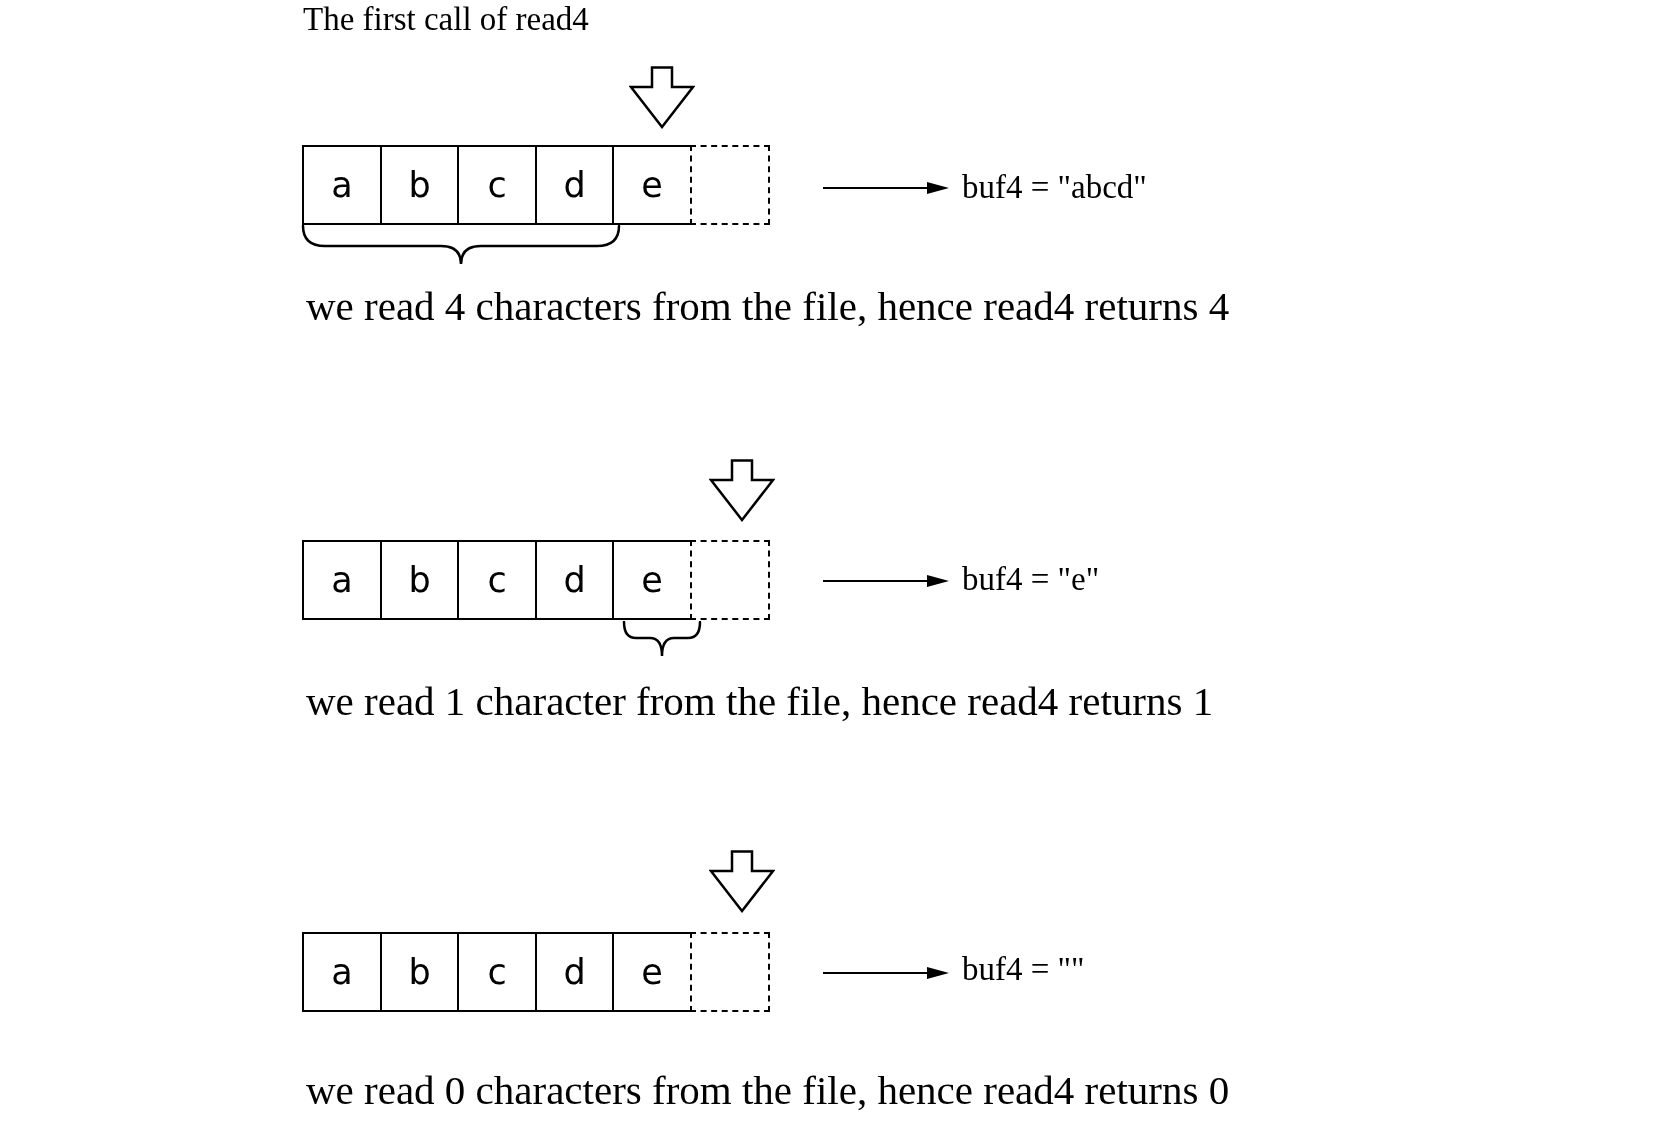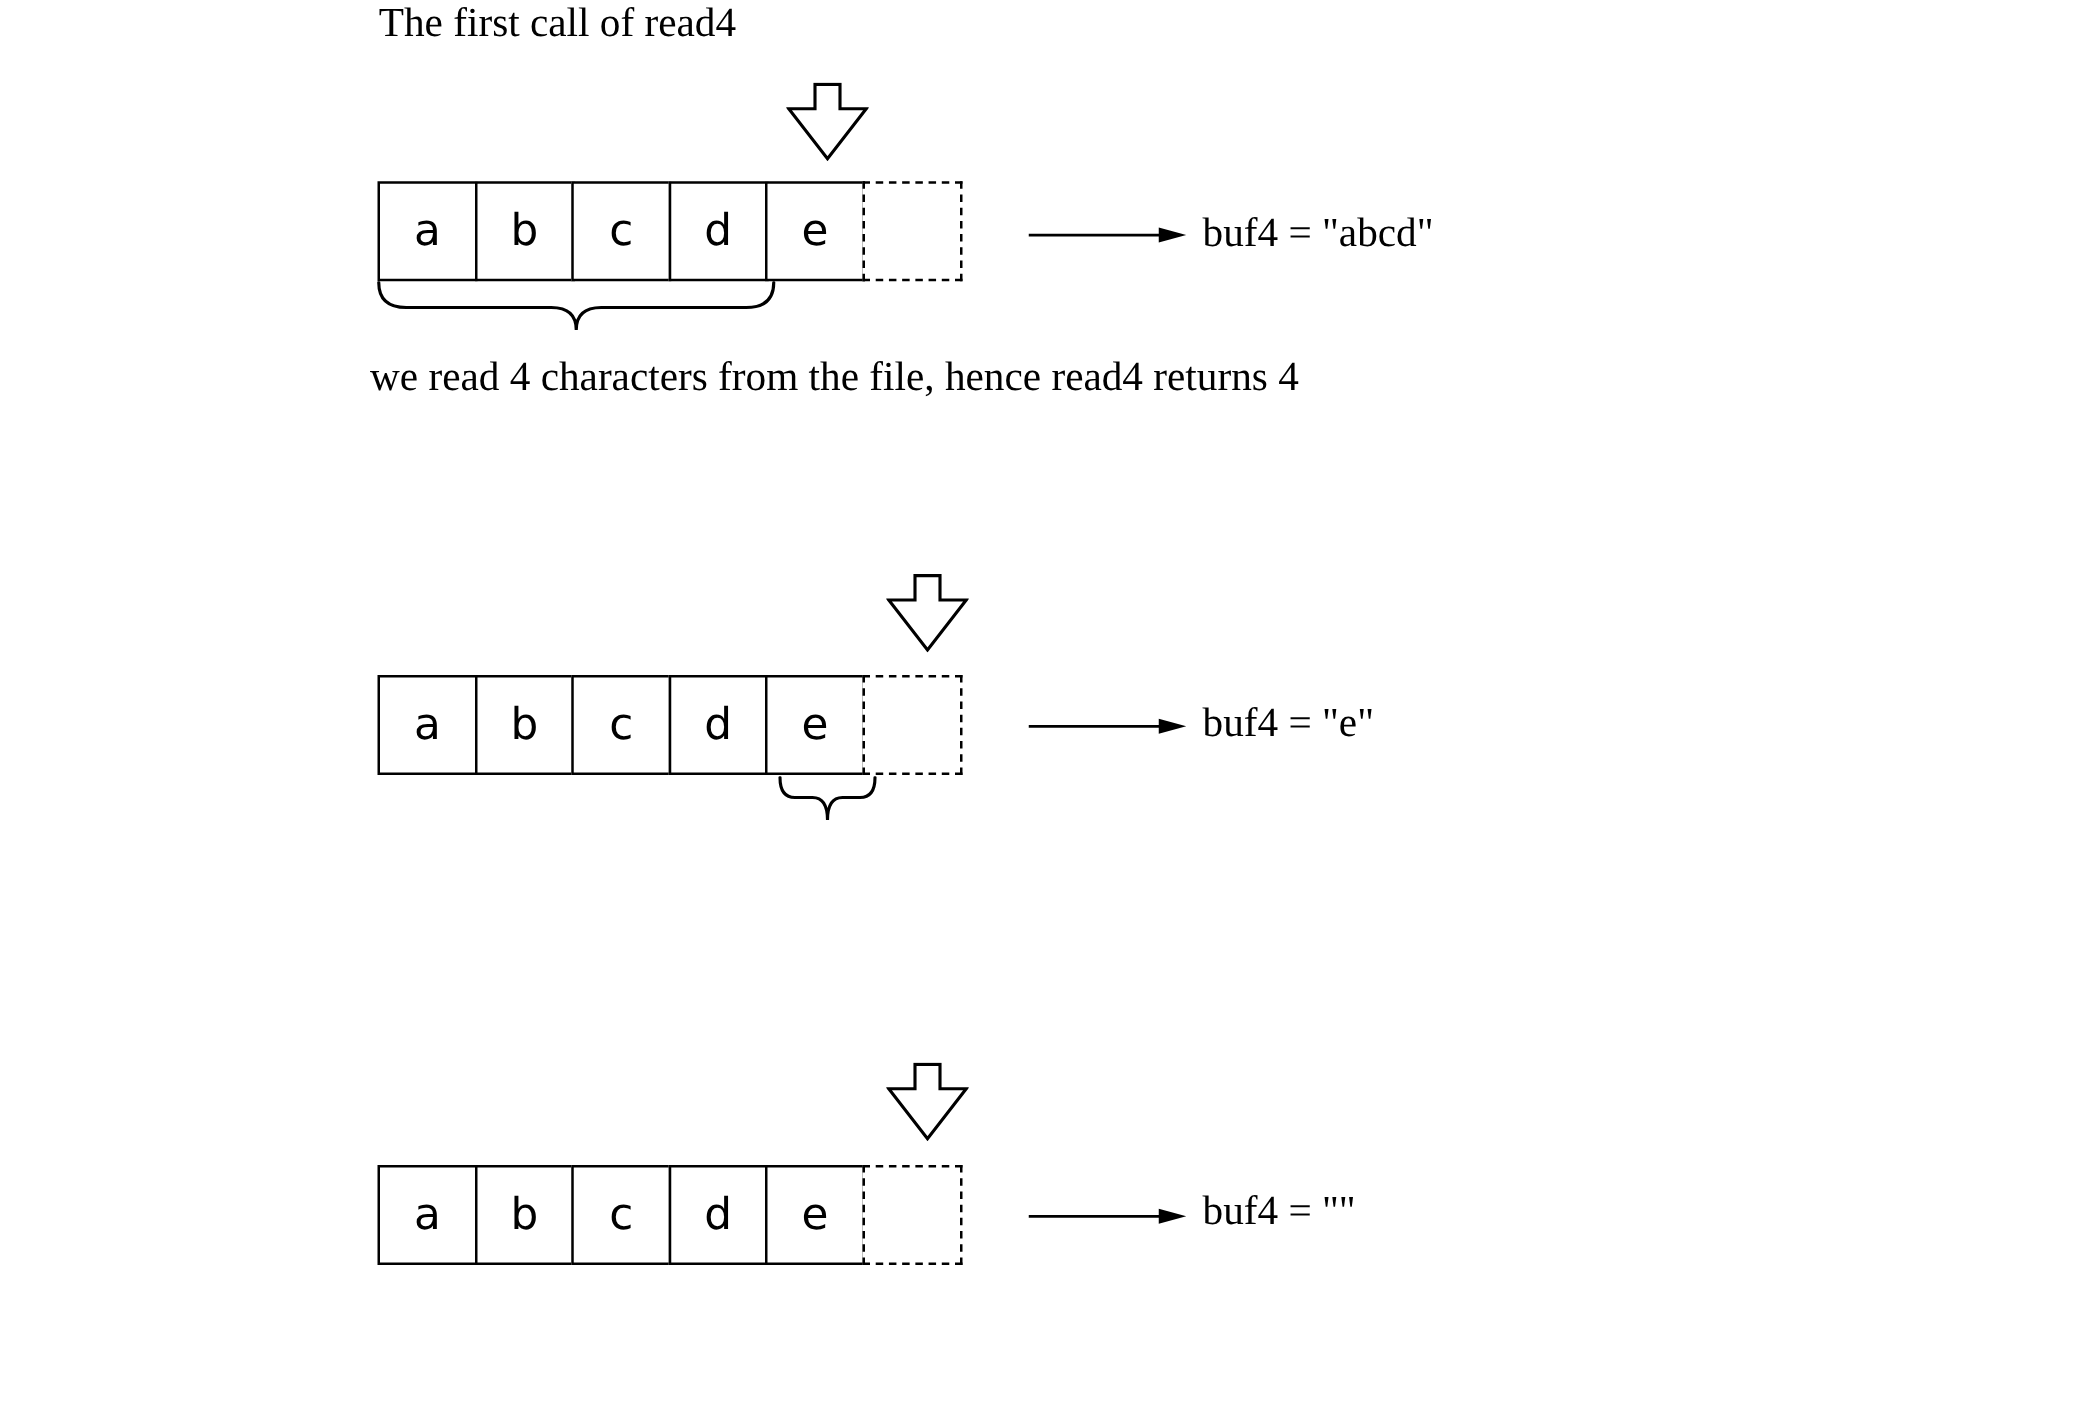--- a/index.html
+++ b/index.html
@@ -18,22 +18,22 @@
     font-size:33px;
     line-height:1.1;
     white-space:nowrap;
   }
   .t1{top:1px}
   .t2{top:399px}
   .t3{top:793px}
 
   .caption{
     position:absolute;
-    left:296px;
-    font-size:33px;
+    left:306px;
+    font-size:41px;
     line-height:1.1;
     white-space:nowrap;
   }
   .c1{top:284px}
   .c2{top:679px}
   .c3{top:1068px}
 
   .row{
     position:absolute;
     left:302px;
@@ -132,20 +132,21 @@
   <svg class="brace b2" width="82" height="38" viewBox="0 0 82 38">
     <path d="M 2,1 Q 2,17 14,17 L 28,17 Q 40,17 40,35 Q 40,17 52,17 L 66,17 Q 78,17 78,1" fill="none" stroke="#000000" stroke-width="2.5" stroke-linecap="round"></path>
   </svg>
 
   <svg class="result-arrow ra2" width="128" height="18" viewBox="0 0 128 18">
     <line x1="1" y1="9" x2="108" y2="9" stroke="#000000" stroke-width="2.2"></line>
     <polygon points="127,9 105,3 105,15" fill="#000000"></polygon>
   </svg>
   <div class="result res2">buf4 = "e"</div>
 
+  <div class="caption c2">we read 1 character from the file, hence read4 returns 1</div>
 
 
   <svg class="down-arrow da3" width="66" height="63" viewBox="0 0 66 63">
     <polygon points="23,1.5 43,1.5 43,21 64,21 33,61 2,21 23,21" fill="#ffffff" stroke="#000000" stroke-width="2.5" stroke-linejoin="miter"></polygon>
   </svg>
 
   <div class="row r3">
     <div class="cell">a</div>
     <div class="cell">b</div>
     <div class="cell">c</div>
@@ -153,14 +154,15 @@
     <div class="cell">e</div>
     <div class="cell dashed"></div>
   </div>
 
   <svg class="result-arrow ra3" width="128" height="18" viewBox="0 0 128 18">
     <line x1="1" y1="9" x2="108" y2="9" stroke="#000000" stroke-width="2.2"></line>
     <polygon points="127,9 105,3 105,15" fill="#000000"></polygon>
   </svg>
   <div class="result res3">buf4 = ""</div>
 
+  <div class="caption c3">we read 0 characters from the file, hence read4 returns 0</div>
 
 </div>
 
 </body></html>

